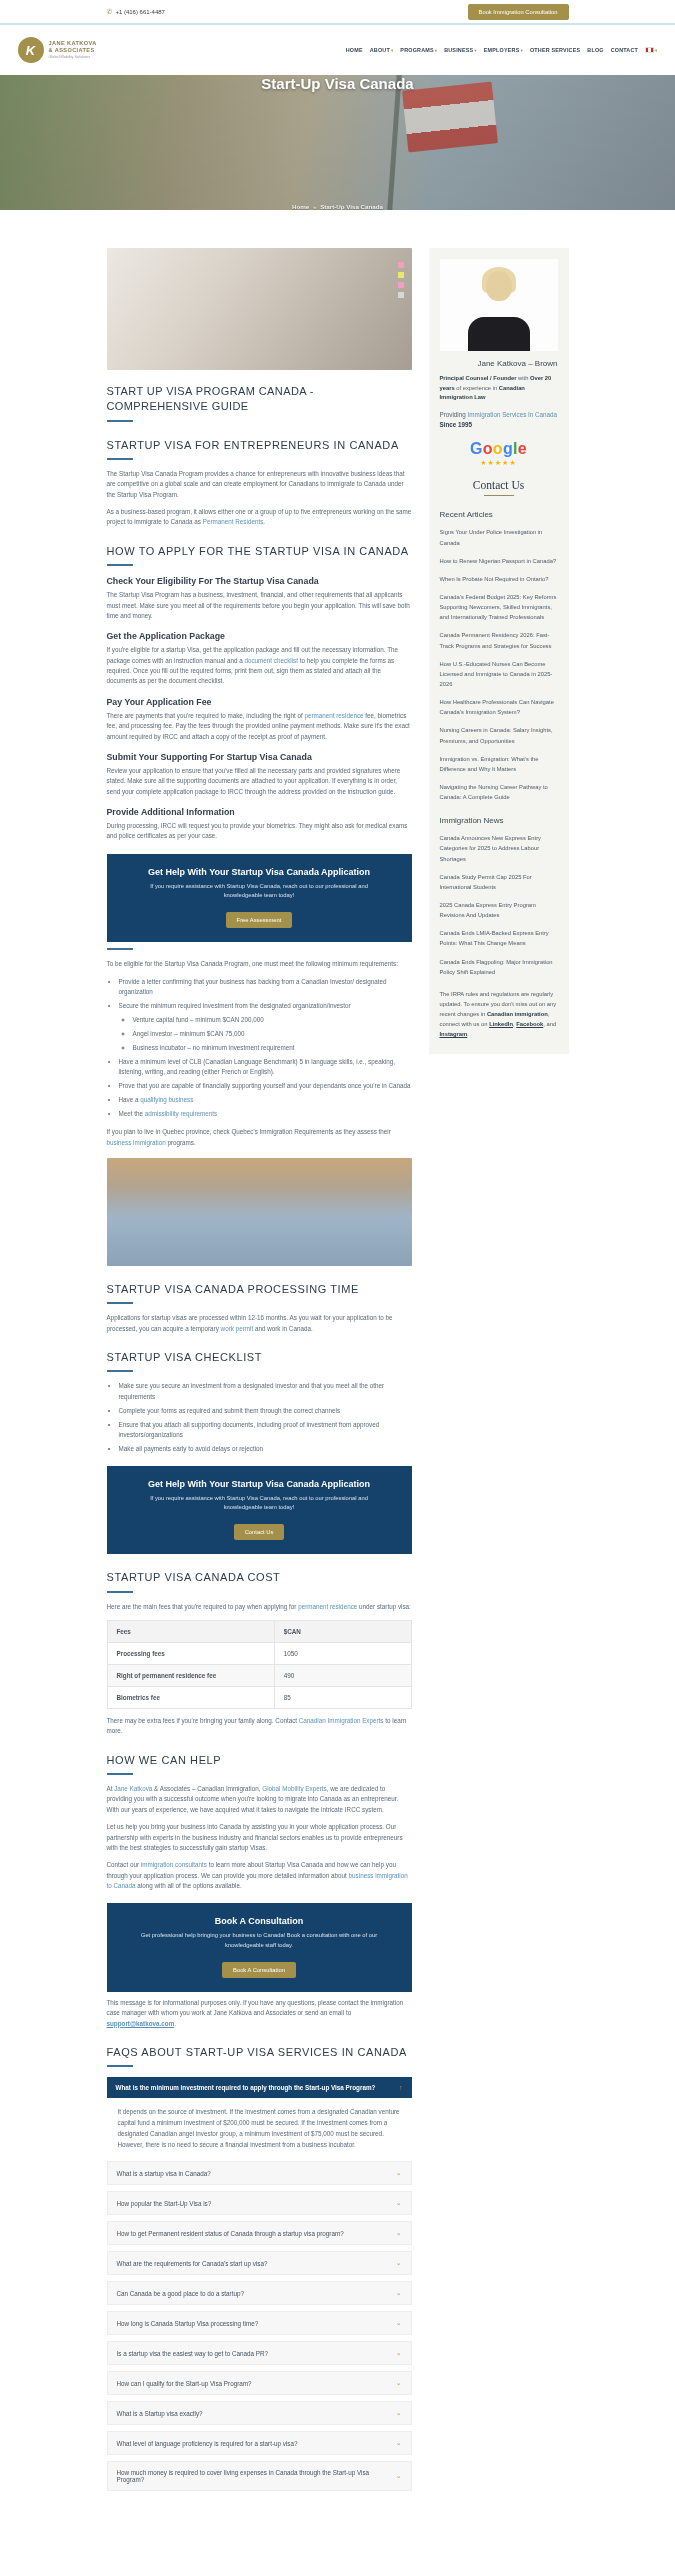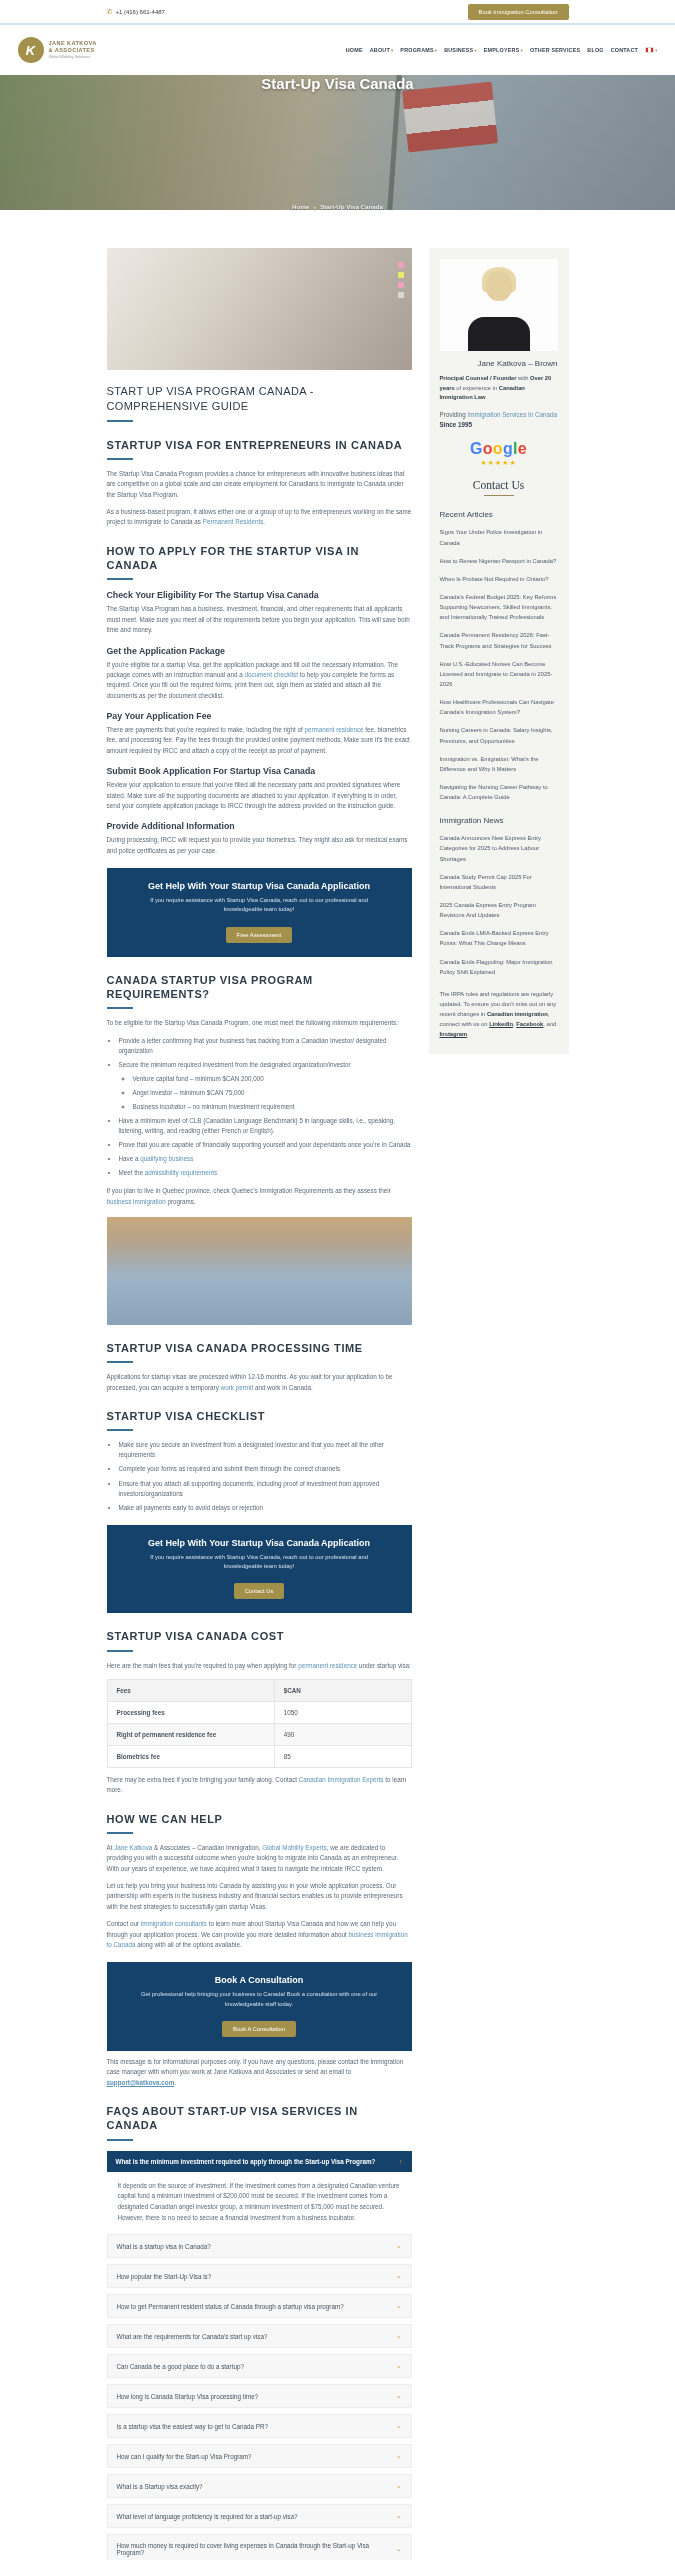--- a/index.html
+++ b/index.html
@@ -42,21 +42,21 @@
   .content { display:flex; gap:17px; padding:38px 0 30px; }
   .main-col { width:305px; }
   .side-col { width:140px; }
 
   
   .ph-img { width:100%; border-radius:1px; position:relative; overflow:hidden; }
   .img1 { height:122px; background:linear-gradient(125deg,#ece8e2 0%,#d9d2c8 35%,#bdb5aa 70%,#a79d92 100%); }
   .img1 .note { position:absolute; width:6px; height:6px; right:8px; }
   .img2 { height:108px; background:linear-gradient(180deg,#c8a87c 0%,#b3a48e 25%,#9fb4c7 55%,#8ba3b8 100%); margin:10px 0 12px; }
   .h1 { font-size:11px; font-weight:normal; color:#2e3d49; letter-spacing:0.4px; margin-top:14px; line-height:1.35; }
-  .h2 { font-size:11px; font-weight:bold; color:#2e3d49; letter-spacing:0.6px; margin-top:16px; line-height:1.3; }
+  .h2 { font-size:11px; font-weight:normal; color:#2e3d49; letter-spacing:0.6px; margin-top:16px; line-height:1.3; }
   .h3 { font-size:8.8px; font-weight:bold; color:#33414e; margin:10px 0 4px; }
   .bar { width:26px; height:2px; background:#3c7097; margin:6px 0 9px; }
   .p { font-size:6.3px; line-height:1.65; color:#5a6a78; margin-bottom:7px; }
   .lnk { color:#5b93b8; cursor:pointer; }
   .ul { margin:2px 0 8px 12px; }
   .ul li { font-size:6.3px; line-height:1.6; margin-bottom:4px; }
   .ul.sub { list-style:circle; margin:4px 0 2px 14px; }
   .ul.sub li { margin-bottom:4px; }
 
   
@@ -193,32 +193,31 @@
       <p class="p"><span>As a business-based program, it allows either one or a group of up to five entrepreneurs working on the same project to immigrate to Canada as </span><span class="lnk">Permanent Residents</span><span>.</span></p>
 
       <div class="h2">HOW TO APPLY FOR THE STARTUP VISA IN CANADA</div>
       <div class="bar"></div>
       <div class="h3">Check Your Eligibility For The Startup Visa Canada</div>
       <p class="p">The Startup Visa Program has a business, investment, financial, and other requirements that all applicants must meet. Make sure you meet all of the requirements before you begin your application. This will save both time and money.</p>
       <div class="h3">Get the Application Package</div>
       <p class="p"><span>If you're eligible for a startup Visa, get the application package and fill out the necessary information. The package comes with an instruction manual and a </span><span class="lnk">document checklist</span><span> to help you complete the forms as required. Once you fill out the required forms, print them out, sign them as stated and attach all the documents as per the document checklist.</span></p>
       <div class="h3">Pay Your Application Fee</div>
       <p class="p"><span>There are payments that you're required to make, including the right of </span><span class="lnk">permanent residence</span><span> fee, biometrics fee, and processing fee. Pay the fees through the provided online payment methods. Make sure it's the exact amount required by IRCC and attach a copy of the receipt as proof of payment.</span></p>
-      <div class="h3">Submit Book Application For Startup Visa Canada</div>
+      <div class="h3">Submit Your Supporting For Startup Visa Canada</div>
       <p class="p">Review your application to ensure that you've filled all the necessary parts and provided signatures where stated. Make sure all the supporting documents are attached to your application. If everything is in order, send your complete application package to IRCC through the address provided on the instruction guide.</p>
       <div class="h3">Provide Additional Information</div>
       <p class="p">During processing, IRCC will request you to provide your biometrics. They might also ask for medical exams and police certificates as per your case.</p>
 
       <div class="cta">
         <div class="cta-title">Get Help With Your Startup Visa Canada Application</div>
         <div class="cta-text">If you require assistance with Startup Visa Canada, reach out to our professional and knowledgeable team today!</div>
         <button class="gold-btn">Free Assessment</button>
       </div>
 
-      <div class="h2">CANADA STARTUP VISA PROGRAM REQUIREMENTS?</div>
       <div class="bar"></div>
       <p class="p">To be eligible for the Startup Visa Canada Program, one must meet the following minimum requirements:</p>
       <ul class="ul">
         <li>Provide a letter confirming that your business has backing from a Canadian Investor/ designated organization</li>
         <li><span>Secure the minimum required investment from the designated organization/investor</span>
           <ul class="ul sub">
             <li>Venture capital fund – minimum $CAN 200,000</li>
             <li>Angel investor – minimum $CAN 75,000</li>
             <li>Business incubator – no minimum investment requirement</li>
           </ul>

